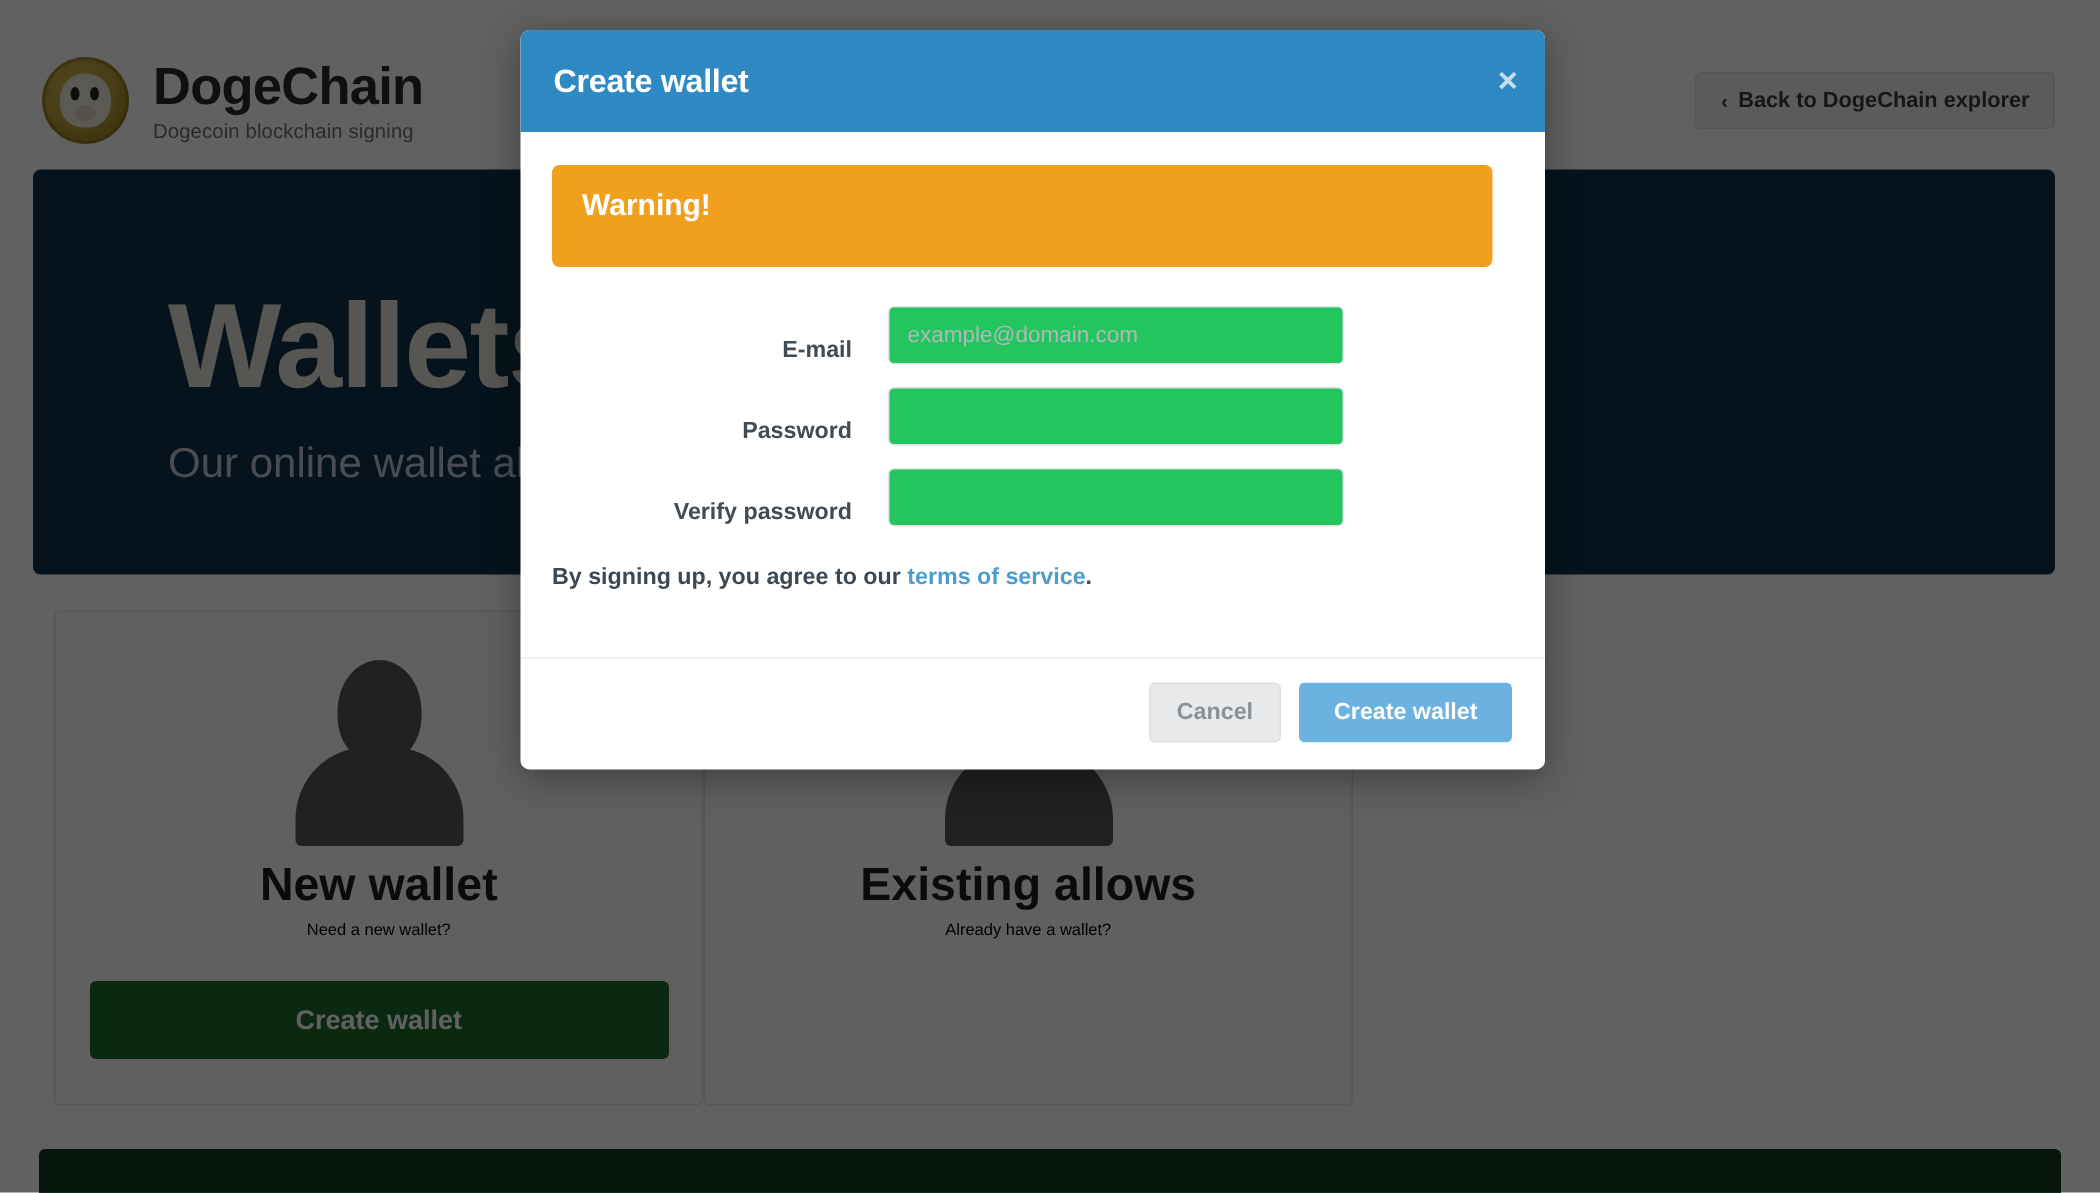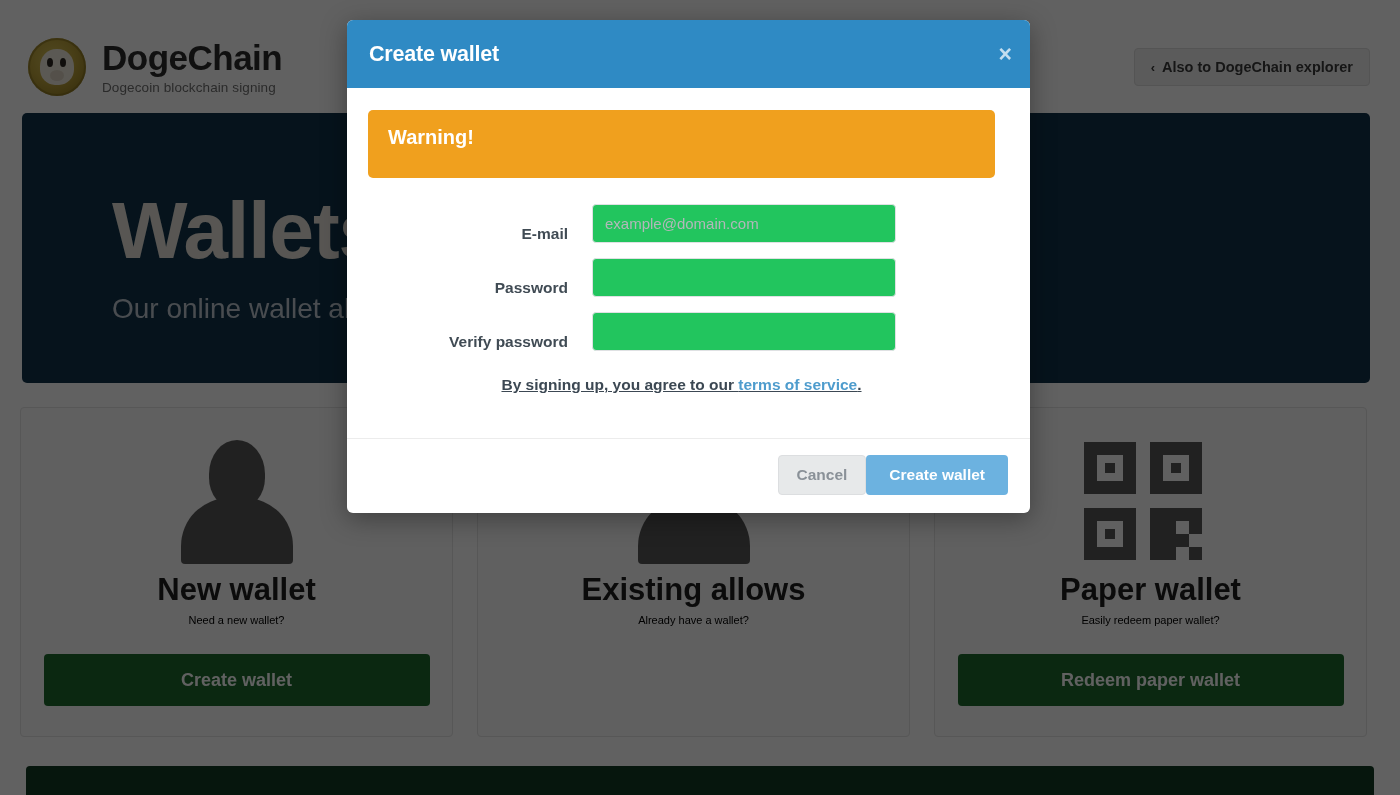--- a/index.html
+++ b/index.html
@@ -85,22 +85,22 @@
     font-size: 80px; font-weight: 700; color: #e7e3da;
     letter-spacing: -1px; line-height: 1;
   }
   .hero-sub {
     margin-top: 22px; font-size: 28px; color: #bfc9d1; font-weight: 400;
     white-space: nowrap;
   }
 
   
   .cards {
-    position: absolute; left: 20px; top: 407px;
-    width: 1348px; display: flex; gap: 24px;
+    position: absolute; left: 36px; top: 407px;
+    width: 1348px; display: flex; 
   }
   .card {
     width: 433px; height: 330px;
     border: 1px solid #e4e4e4; border-radius: 4px;
     background: #fbfbfb;
     display: flex; flex-direction: column; align-items: center;
     padding-top: 26px;
   }
   .card-icon { height: 132px; display: flex; align-items: center; justify-content: center; }
   .card-title {
@@ -190,29 +190,29 @@
   .form-input {
     width: 304px; height: 39px;
     border: 1px solid #dfe1e3; border-radius: 4px;
     padding: 0 12px; font-size: 15px; color: #333;
     font-family: "Liberation Sans", sans-serif;
     background: #22c55e; outline: none;
   }
   .form-input::placeholder { color: #b3b7ba; }
 
   .tos {
-    text-align: center; margin-top: 25px; padding-bottom: 44px;
-    font-size: 15.5px; font-weight: 700; color: #3c4853; text-decoration: underline;
+    margin-top: 25px; padding-bottom: 44px;
+    font-size: 15.5px; font-weight: 700; color: #3c4853;
   }
   .tos a { color: #4e9ccd; text-decoration: none; font-weight: 700; }
 
   .modal-footer {
     border-top: 1px solid #ececec;
     padding: 16px 22px 18px 22px;
-    display: flex; justify-content: flex-end; 
+    display: flex; justify-content: flex-end; gap: 12px;
   }
   .btn {
     height: 40px; border-radius: 4px; font-size: 15.5px; font-weight: 700;
     cursor: pointer; font-family: "Liberation Sans", sans-serif;
     border: 1px solid transparent; padding: 0 18px;
   }
   .btn-cancel { background: #e7e9ea; border-color: #dcdee0; color: #8a9198; }
   .btn-primary { background: #6cb2e0; color: #ffffff; padding: 0 22px; }
 </style>
 </head>
@@ -229,21 +229,21 @@
           <div class="doge-snout"></div>
         </div>
       </div>
       <div class="brand-text">
         <div class="brand-title">DogeChain</div>
         <div class="brand-sub">Dogecoin blockchain signing</div>
       </div>
     </div>
     <button class="back-btn">
       <span class="back-chevron">‹</span>
-      <span>Also to DogeChain explorer</span>
+      <span>Back to DogeChain explorer</span>
     </button>
   </div>
 
   <div class="hero">
     <div class="hero-title">Wallets</div>
     <div class="hero-sub">Our online wallet allows</div>
   </div>
 
   <div class="cards">
 
@@ -263,37 +263,20 @@
       <div class="card-icon">
         <div class="person-icon">
             <div class="person-head"></div>
             <div class="person-body"></div>
           </div>
       </div>
       <div class="card-title">Existing allows</div>
       <div class="card-sub">Already have a wallet?</div>
     </div>
 
-    <div class="card">
-      <div class="card-icon">
-        <div class="qr-icon">
-          <div class="qr-box" style="left:0;top:6px;"></div>
-          <div class="qr-box" style="left:66px;top:6px;"></div>
-          <div class="qr-box" style="left:0;top:72px;"></div>
-          <div class="qr-blk" style="left:66px;top:72px;width:26px;height:52px;"></div>
-          <div class="qr-blk" style="left:92px;top:72px;width:26px;height:13px;"></div>
-          <div class="qr-blk" style="left:105px;top:85px;width:13px;height:13px;"></div>
-          <div class="qr-blk" style="left:92px;top:98px;width:13px;height:13px;"></div>
-          <div class="qr-blk" style="left:105px;top:111px;width:13px;height:13px;"></div>
-        </div>
-      </div>
-      <div class="card-title">Paper wallet</div>
-      <div class="card-sub">Easily redeem paper wallet?</div>
-      <button class="card-btn">Redeem paper wallet</button>
-    </div>
 
   </div>
 
   <div class="bottom-bar"></div>
 </div>
 
 <div id="backdrop"></div>
 
 <div class="modal">
 

